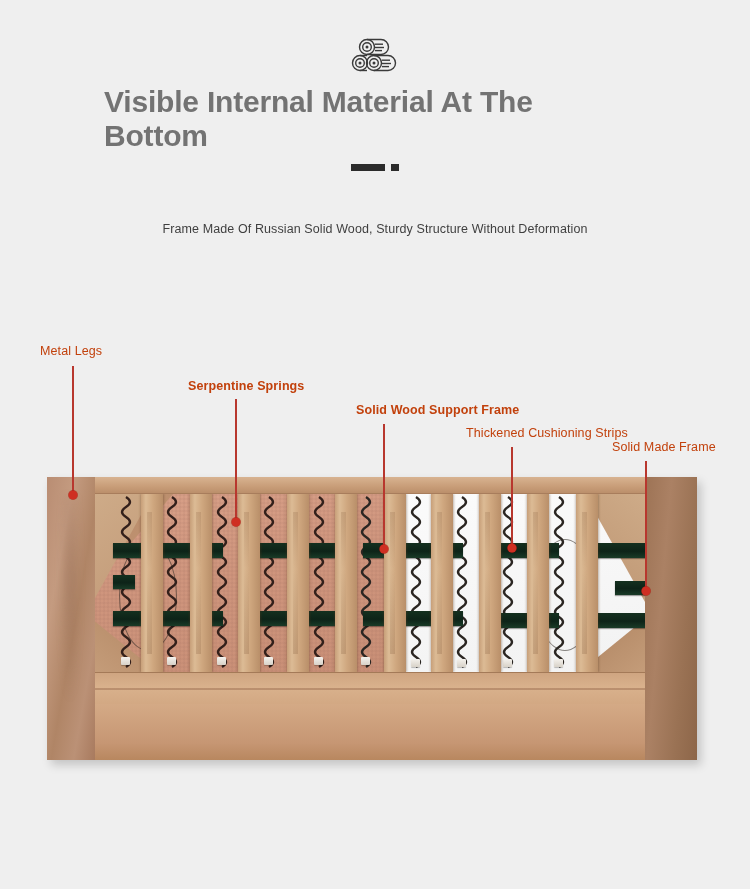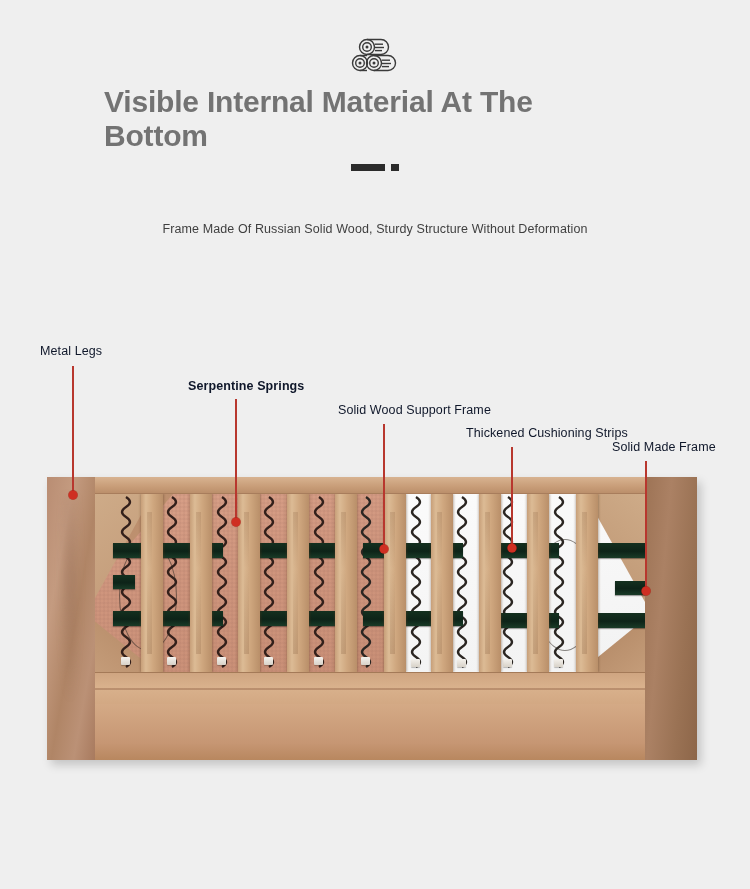--- a/index.html
+++ b/index.html
@@ -33,21 +33,21 @@
 
   .subtitle{
     position:absolute; left:0; top:198px; width:750px; text-align:center;
     font-size:12.5px; color:#3f3f3f; letter-spacing:0.1px;margin-top:24px;
   }
 
   
   .callout{ position:absolute; }
   .callout .cl-text{
     position:absolute; white-space:nowrap;
-    font-size:12.5px; color:#0f172a; letter-spacing:0.1px;
+    font-size:12.5px; color:#c2410c; letter-spacing:0.1px;
   }
   .callout .cl-line{
     position:absolute; width:1.6px; background:#b8372e;
   }
   .callout .cl-dot{
     position:absolute; width:9px; height:9px; border-radius:50%;
     background:#cf2f22; transform:translate(-50%,-50%);
     box-shadow:0 0 0 0.5px rgba(150,20,10,.5);
   }
 
@@ -342,21 +342,21 @@
     <div class="cl-dot" style="left:72.8px; top:495px;"></div>
   </div>
 
   <div class="callout">
     <div class="cl-text" style="left:188px; top:379px;font-weight:bold;">Serpentine Springs</div>
     <div class="cl-line" style="left:235px; top:399px; height:123px;"></div>
     <div class="cl-dot" style="left:235.8px; top:522px;"></div>
   </div>
 
   <div class="callout">
-    <div class="cl-text" style="left:338px; top:403px;">Solid Wood Support Frame</div>
+    <div class="cl-text" style="left:356px; top:403px;font-weight:bold;">Solid Wood Support Frame</div>
     <div class="cl-line" style="left:383px; top:424px; height:125px;"></div>
     <div class="cl-dot" style="left:383.8px; top:549px;"></div>
   </div>
 
   <div class="callout">
     <div class="cl-text" style="left:466px; top:426px;text-align:center;">Thickened Cushioning Strips</div>
     <div class="cl-line" style="left:511px; top:447px; height:101px;"></div>
     <div class="cl-dot" style="left:511.8px; top:548px;"></div>
   </div>
 

